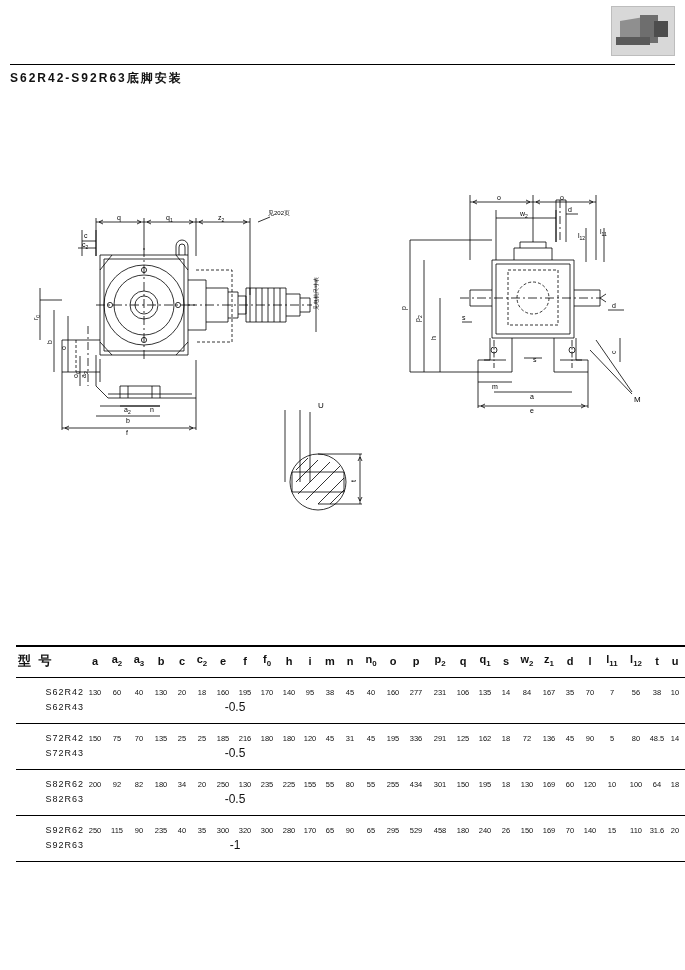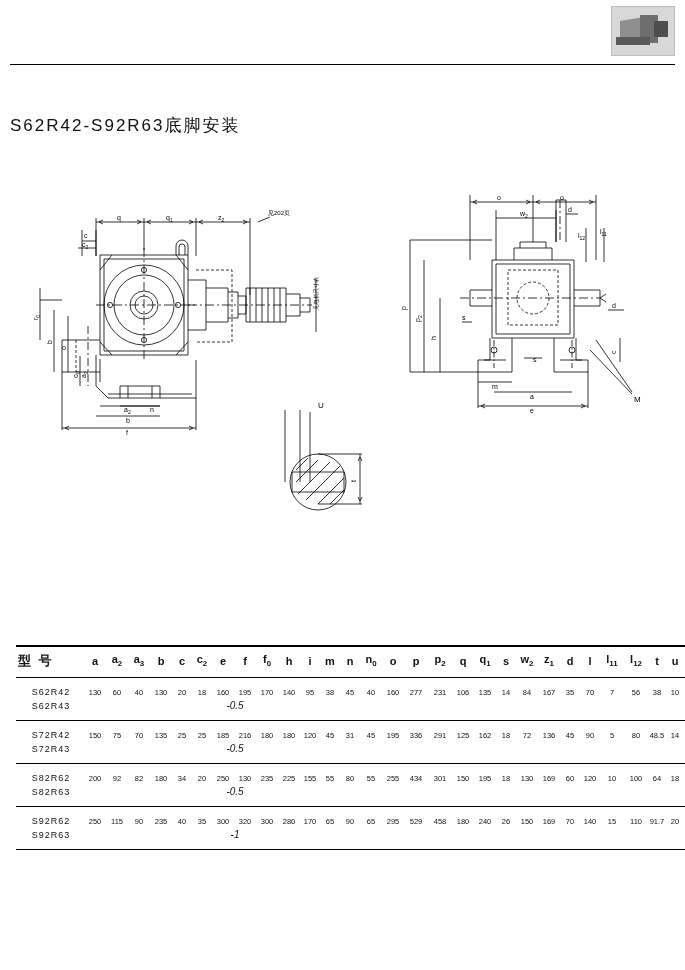--- a/index.html
+++ b/index.html
@@ -61,25 +61,24 @@
     left: 10px;
     top: 64px;
     width: 665px;
     height: 1px;
     background: #000;
   }
   .title {
     position: absolute;
     left: 10px;
     top: 70px;
-    font-size: 17px;
+    font-size: 12px;
     letter-spacing: 2px;
-    font-weight: normal;
+    font-weight: bold;
     white-space: nowrap;
-    margin-top: 44px;
   }
   
   .drawing {
     position: absolute;
     left: 0;
     top: 110px;
     width: 685px;
     height: 470px;
   }
   svg.dwg { display:block; }
@@ -111,28 +110,28 @@
     text-align: left;
     padding-left: 2px;
   }
   table.spec td {
     text-align: center;
     padding: 6px 0 5px 0;
     white-space: nowrap;
     font-size: 7.5px;
   }
   table.spec td.model {
-    text-align: center;
+    text-align: right;
     font-size: 9px;
     letter-spacing: 1px;
     padding-left: 2px;
   }
   tr.row-top td { padding-top: 9px; padding-bottom: 2px; }
   tr.row-bot td { padding-top: 1px; padding-bottom: 9px; border-bottom: 1px solid #000; }
-  tr.row-bot td.tol { text-align: center; font-size: 10px; font-style: italic; }
+  tr.row-bot td.tol { text-align: center; font-size: 12px; }
   sub { font-size: 0.72em; }
 </style>
 </head>
 <body>
 
 <div class="page">
 
   <div class="thumb-box">
     <div class="g1"></div>
     <div class="g2"></div>
@@ -631,21 +630,21 @@
           <td>458</td>
           <td>180</td>
           <td>240</td>
           <td>26</td>
           <td>150</td>
           <td>169</td>
           <td>70</td>
           <td>140</td>
           <td>15</td>
           <td>110</td>
-          <td>91.7</td>
+          <td>31.6</td>
           <td>20</td>
           <td>M20</td>
         </tr>
         <tr class="row-bot">
           <td class="model">S92R63</td>
           <td></td>
             <td></td>
             <td></td>
             <td></td>
             <td></td>

